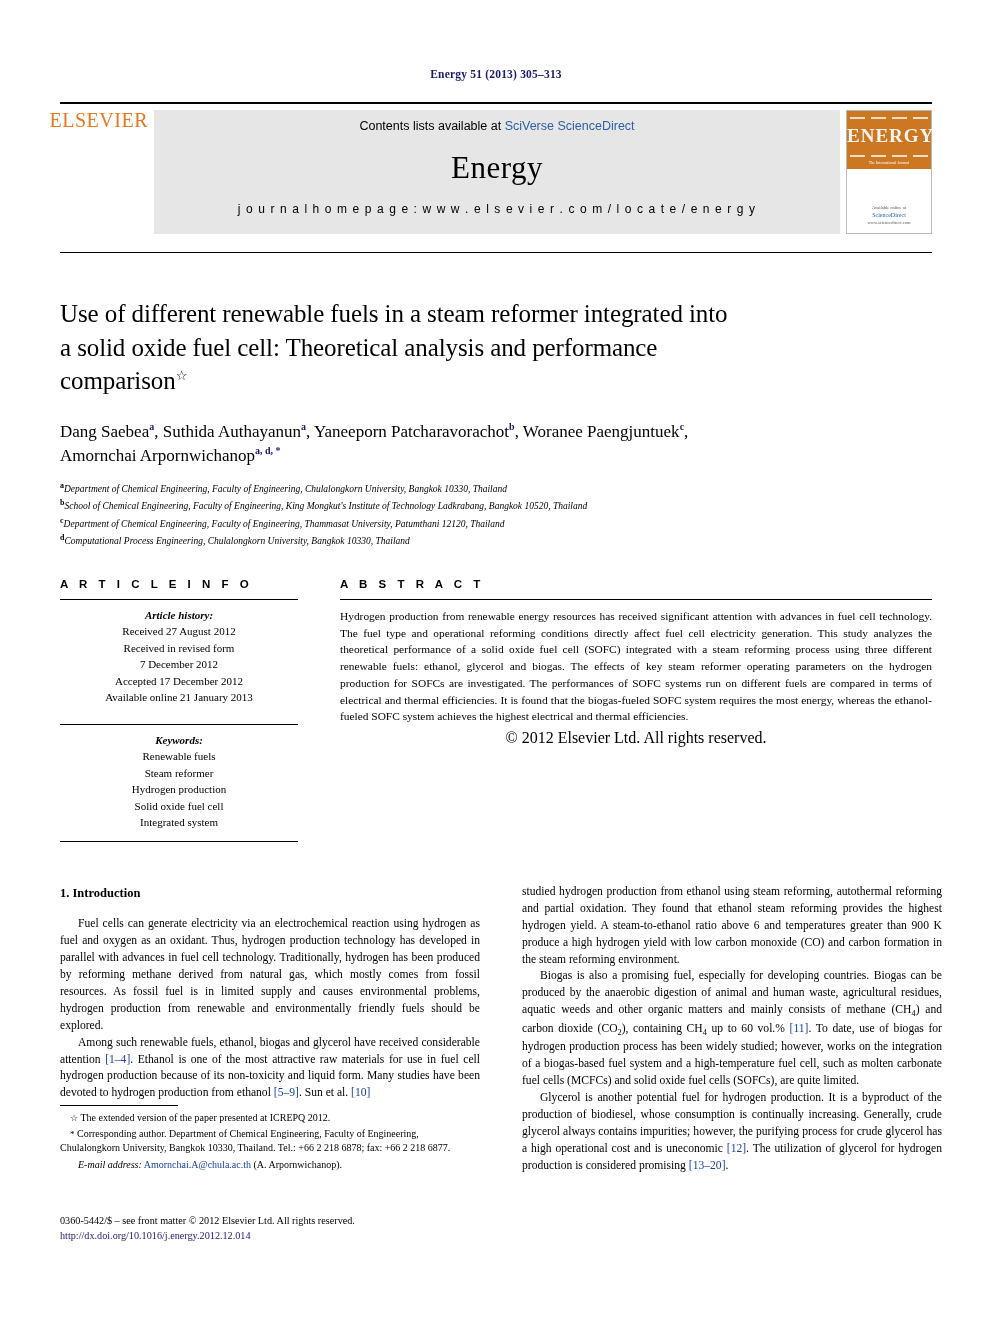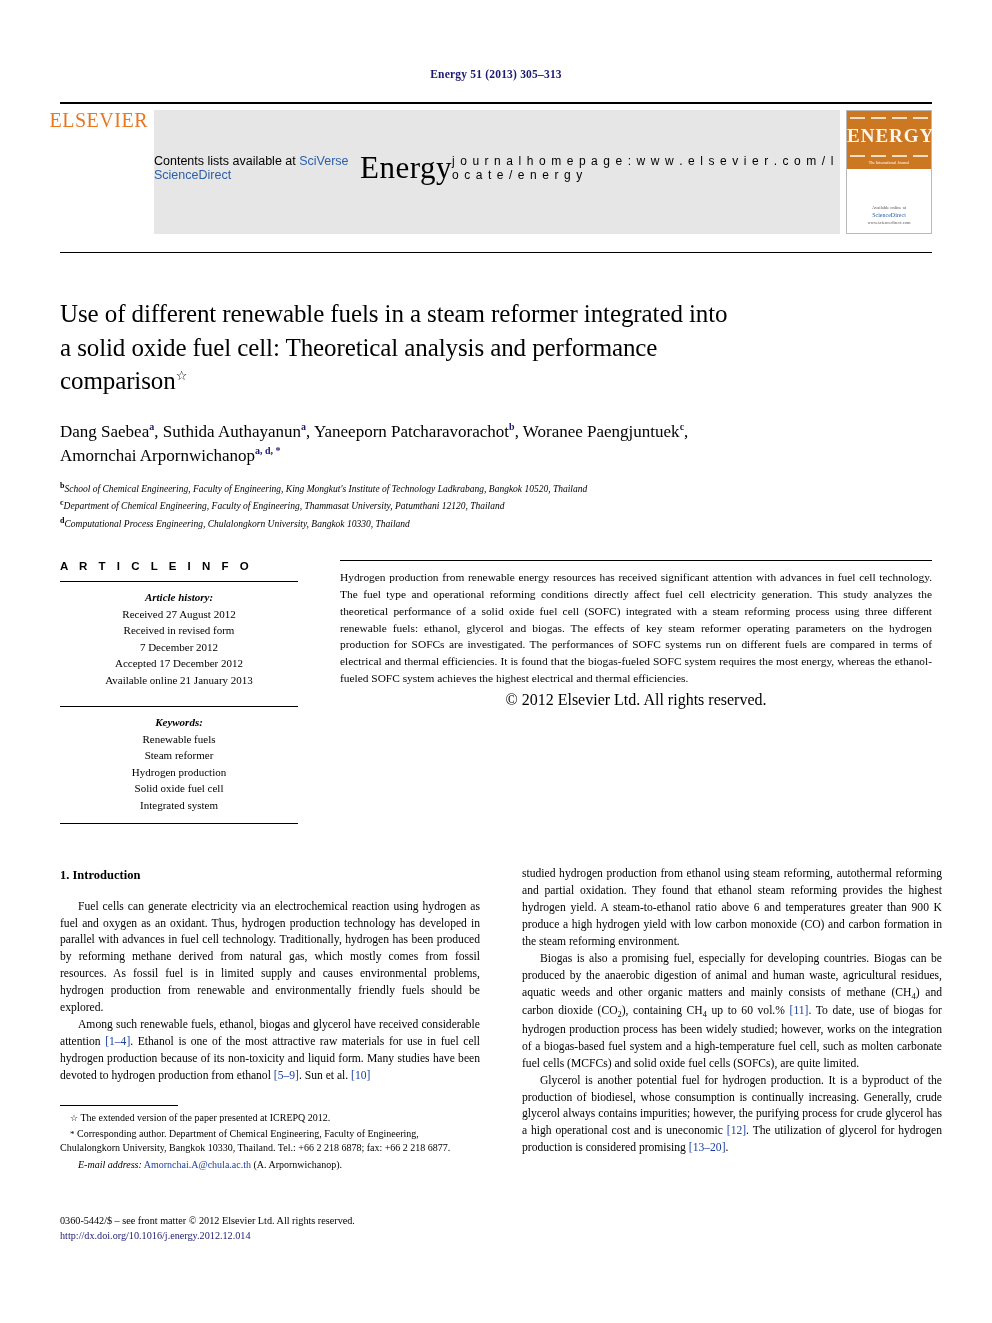--- a/index.html
+++ b/index.html
@@ -30,21 +30,21 @@
   .elsevier-logo { width:88px; flex:0 0 88px; display:flex; justify-content:flex-end; }
   .tree-box { height:92px; position:relative; overflow:hidden; }
   .els-word {
     font-family:"Liberation Serif", serif;
     color:#E87722; font-size:20px; letter-spacing:.5px;
     text-align:center; line-height:1; font-weight:normal;
   }
 
   .banner-center {
     flex:1 1 auto; background:#e6e6e6; margin:0 6px;
-    display:flex; align-items:center; justify-content:space-between;
+    display:flex; flex-direction:column; align-items:center; justify-content:space-between;
     padding:9px 0 18px 0;
   }
   .contents-line { font-family:"Liberation Sans", sans-serif; font-size:12.5px; color:#000; }
   .contents-line a { color:#2b5fa8; text-decoration:none; }
   .journal-name { font-family:"Liberation Serif", serif; font-size:31px; letter-spacing:.5px; }
   .homepage-line { font-family:"Liberation Sans", sans-serif; font-size:12px; letter-spacing:1.1px; }
 
   .cover-thumb {
     width:84px; flex:0 0 84px; border:1px solid #b9b9b9; background:#fff;
     display:flex; flex-direction:column;
@@ -199,20 +199,21 @@
 
     <div class="authors">
       <span><span>Dang Saebea</span><sup>a</sup><span>, </span></span>
       <span><span>Suthida Authayanun</span><sup>a</sup><span>, </span></span>
       <span><span>Yaneeporn Patcharavorachot</span><sup>b</sup><span>, </span></span>
       <span><span>Woranee Paengjuntuek</span><sup>c</sup><span>,</span></span><br>
       <span><span>Amornchai Arpornwichanop</span><sup>a, d, *</sup></span>
     </div>
 
     <div class="affils">
+      <div><sup>a</sup><span>Department of Chemical Engineering, Faculty of Engineering, Chulalongkorn University, Bangkok 10330, Thailand</span></div>
       <div><sup>b</sup><span>School of Chemical Engineering, Faculty of Engineering, King Mongkut's Institute of Technology Ladkrabang, Bangkok 10520, Thailand</span></div>
       <div><sup>c</sup><span>Department of Chemical Engineering, Faculty of Engineering, Thammasat University, Patumthani 12120, Thailand</span></div>
       <div><sup>d</sup><span>Computational Process Engineering, Chulalongkorn University, Bangkok 10330, Thailand</span></div>
     </div>
   </div>
 
   <div class="infoabs">
 
     <div class="col-info">
       <div class="sechead">A R T I C L E  I N F O</div>
@@ -233,20 +234,21 @@
           <div>Steam reformer</div>
           <div>Hydrogen production</div>
           <div>Solid oxide fuel cell</div>
           <div>Integrated system</div>
         </div>
         <div class="rule kw-rule-bottom"></div>
       </div>
     </div>
 
     <div class="col-abs">
+      <div class="sechead">A B S T R A C T</div>
       <div class="rule"></div>
       <div class="abs-body">Hydrogen production from renewable energy resources has received significant attention with advances in fuel cell technology. The fuel type and operational reforming conditions directly affect fuel cell electricity generation. This study analyzes the theoretical performance of a solid oxide fuel cell (SOFC) integrated with a steam reforming process using three different renewable fuels: ethanol, glycerol and biogas. The effects of key steam reformer operating parameters on the hydrogen production for SOFCs are investigated. The performances of SOFC systems run on different fuels are compared in terms of electrical and thermal efficiencies. It is found that the biogas-fueled SOFC system requires the most energy, whereas the ethanol-fueled SOFC system achieves the highest electrical and thermal efficiencies.</div>
       <div class="abs-copy">© 2012 Elsevier Ltd. All rights reserved.</div>
     </div>
 
   </div>
 
   <div class="columns">
 
     <div class="col left">

